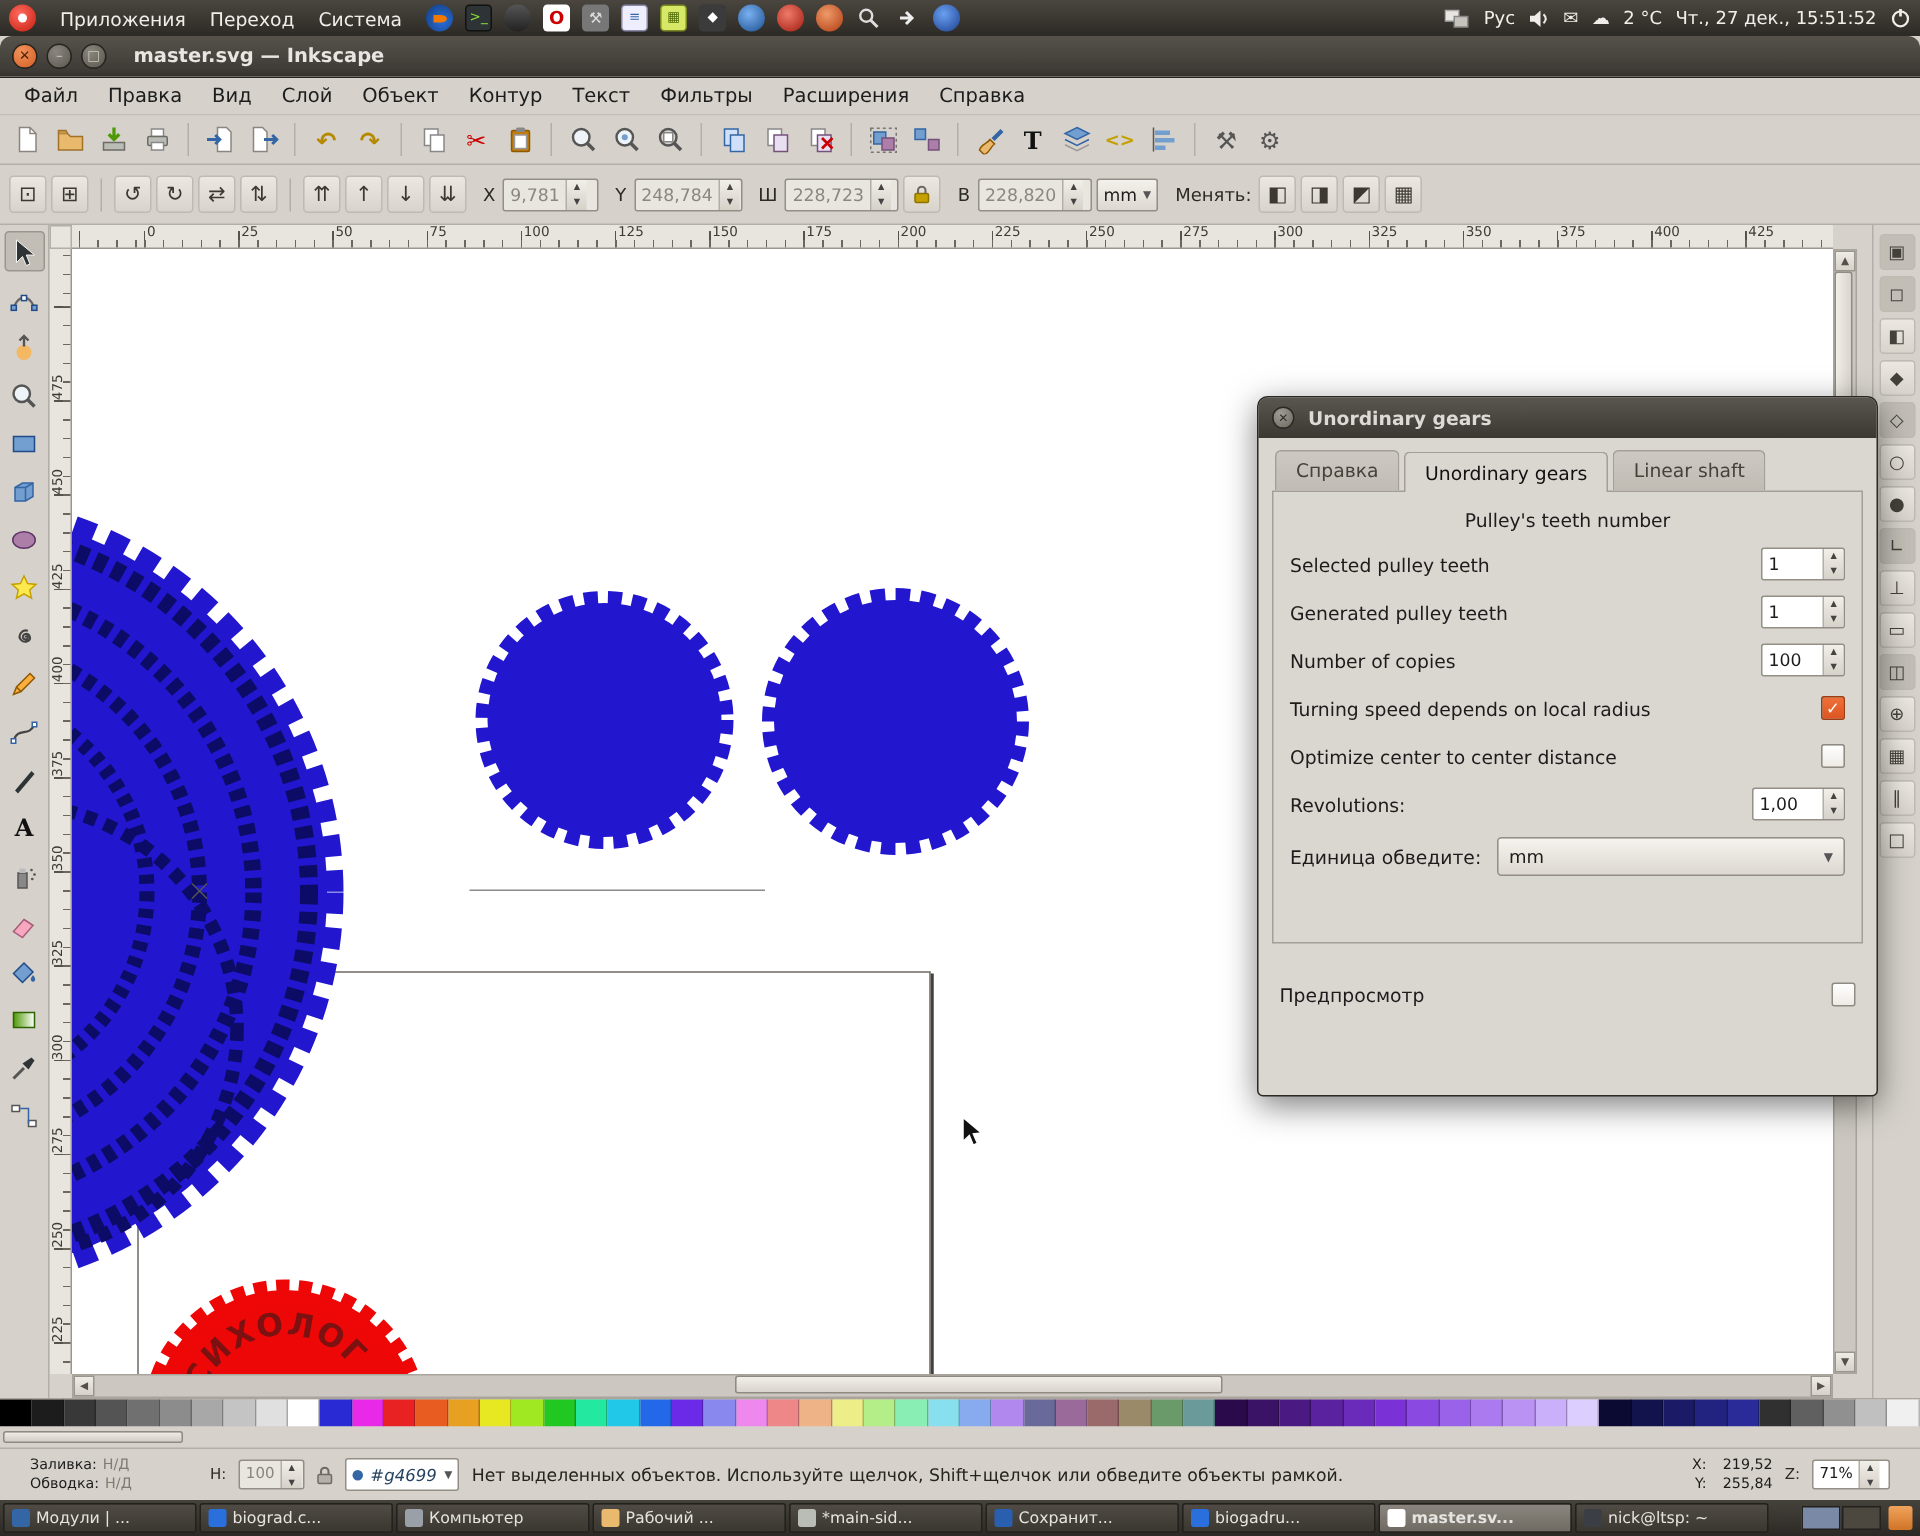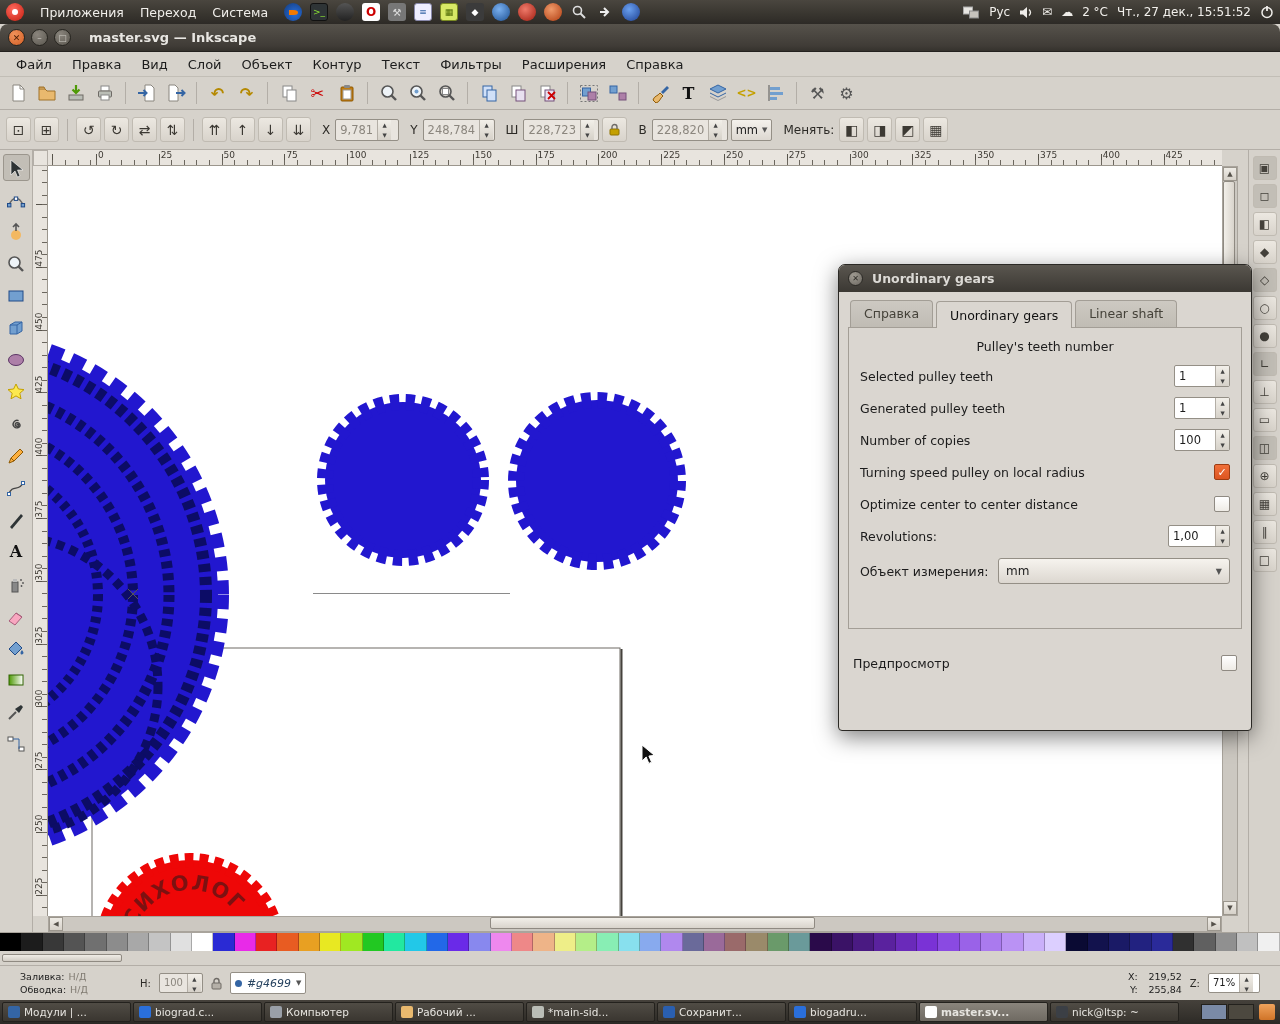--- a/index.html
+++ b/index.html
@@ -722,20 +722,21 @@
     </span>
   <svg width="11" height="13" viewBox="0 0 11 13">
       <rect x="1" y="6" width="9" height="6" rx="1" fill="#b5b0a8" stroke="#6e6a65"></rect>
       <path d="M3 6V4a2.5 2.5 0 0 1 5 0v2" fill="none" stroke="#6e6a65" stroke-width="1.4"></path>
     </svg>
   <span id="layer-combo">
       <span style="width:7px;height:7px;border-radius:50%;background:#3465a4;display:inline-block"></span>
       <span>#g4699</span>
       <span style="font-size:7px;font-style:normal;color:#555">▼</span>
     </span>
+  <span id="status-msg">Нет выделенных объектов. Используйте щелчок, Shift+щелчок или обведите объекты рамкой.</span>
   <div id="sb-xy">
     <div><span>X:</span><span class="v">219,52</span></div>
     <div><span>Y:</span><span class="v">255,84</span></div>
   </div>
   <span class="sb-small">Z:</span>
   <span class="spin" style="width:52px;height:20px">
       <span class="val" style="font-size:10px">71%</span>
       <span class="btns">
         <span>▲</span>
         <span>▼</span>
@@ -826,41 +827,41 @@
         <span class="lbl">Number of copies</span>
         <span class="spin" style="width:56px">
             <span class="val">100</span>
             <span class="btns" style="margin-left:auto">
               <span>▲</span>
               <span>▼</span>
             </span>
           </span>
       </div>
       <div class="row">
-        <span class="lbl">Turning speed pulley on local radius</span>
+        <span class="lbl">Turning speed depends on local radius</span>
         <span class="cb on">
             <span class="tick">✓</span>
           </span>
       </div>
       <div class="row">
         <span class="lbl">Optimize center to center distance</span>
         <span class="cb"></span>
       </div>
       <div class="row">
         <span class="lbl">Revolutions:</span>
         <span class="spin" style="width:62px">
             <span class="val">1,00</span>
             <span class="btns" style="margin-left:auto">
               <span>▲</span>
               <span>▼</span>
             </span>
           </span>
       </div>
       <div class="row" style="height:38px">
-        <span class="lbl">Объект измерения:</span>
+        <span class="lbl">Единица обведите:</span>
         <span class="combo">
             <span class="combo-val">mm</span>
             <span class="combo-arrow">▼</span>
           </span>
       </div>
     </div>
     <div class="preview-row">
       <span class="lbl">Предпросмотр</span>
       <span class="cb"></span>
     </div>

